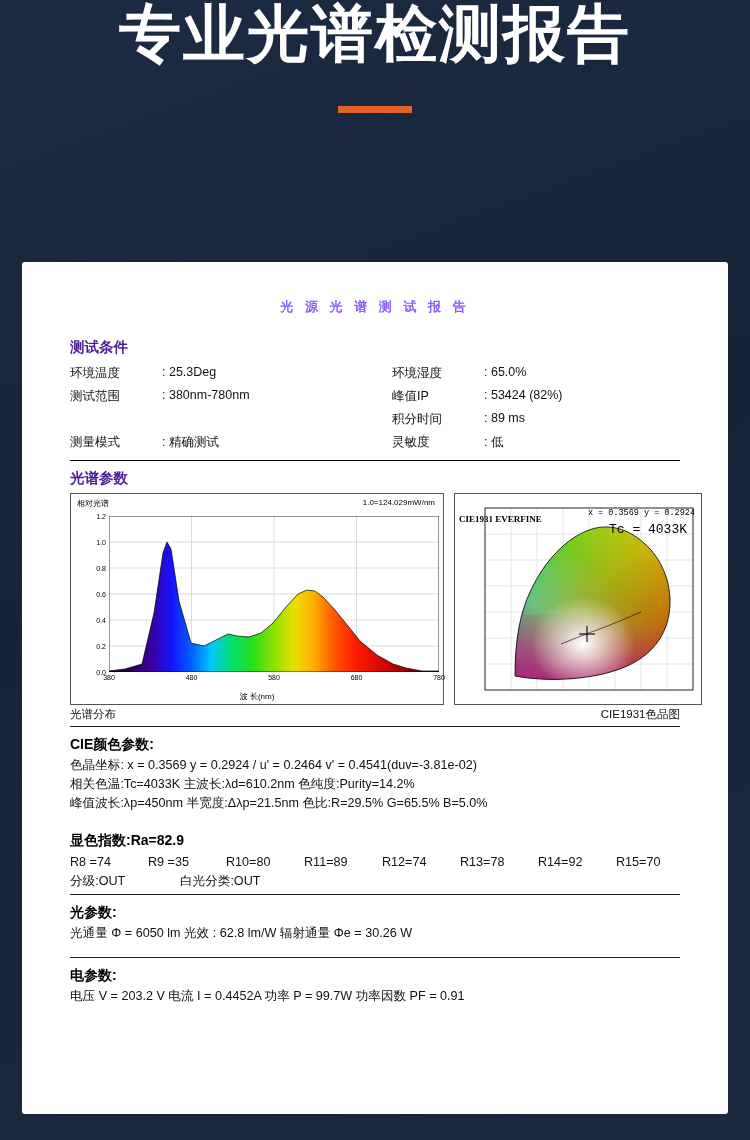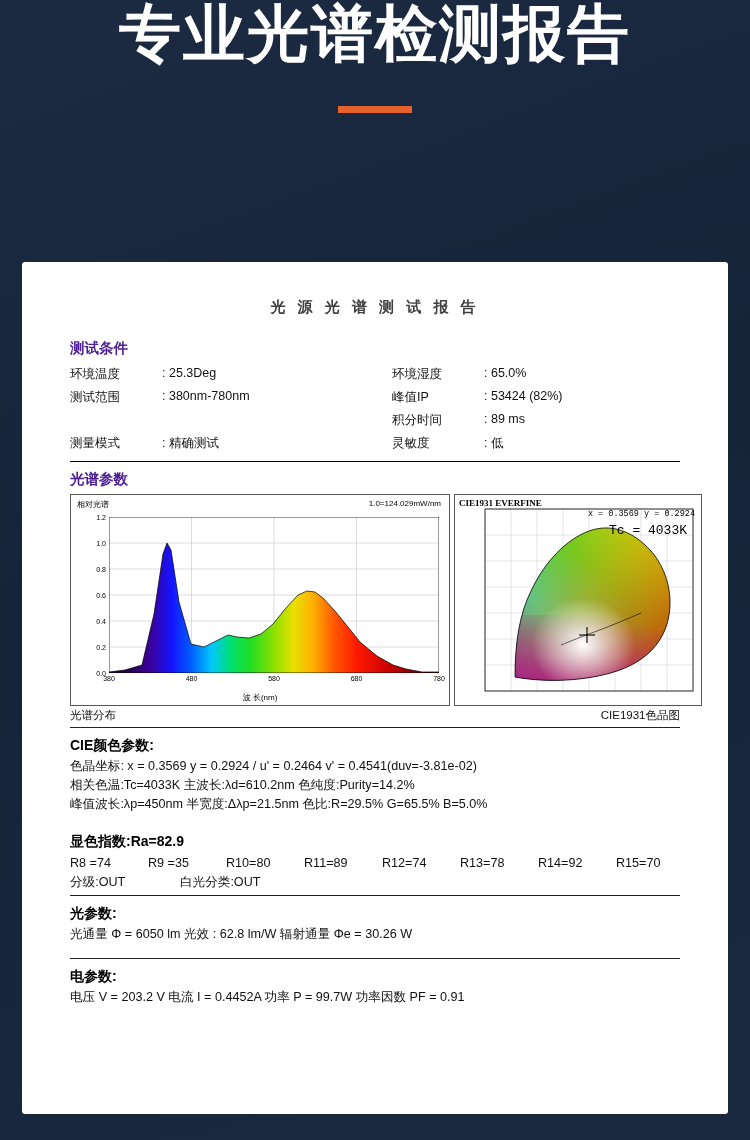--- a/index.html
+++ b/index.html
@@ -36,23 +36,23 @@
     top: 262px;
     width: 706px;
     height: 852px;
     background: #ffffff;
     border-radius: 3px;
     box-sizing: border-box;
     padding: 26px 26px 0 26px;
   }
   .report-heading {
     text-align: center;
-    font-size: 15px;
+    font-size: 13px;
     font-weight: bold;
-    color: #404040;
+    color: #8b5cf6;
     letter-spacing: 4px;
     margin-top: 10px;
     margin-bottom: 22px;
   }
   .section-title {
     font-size: 14.5px;
     font-weight: bold;
     color: #4c1d95;
     margin: 0 0 5px 22px;
   }
@@ -77,21 +77,21 @@
     margin: 6px 22px 8px 22px;
   }
   .rule-thin {
     border: none;
     border-top: 1px solid #222;
     margin: 4px 22px 6px 22px;
   }
   .charts-row {
     margin: 4px 0 0 22px;
     display: flex;
-    gap: 4px;
+    gap: 10px;
     justify-content: flex-end;
   }
   .chart-box {
     border: 1px solid #555;
     background: #fff;
     position: relative;
     box-sizing: border-box;
   }
   .spd-box { width: 390px; height: 212px; }
   .cie-box { width: 248px; height: 212px; }
@@ -166,21 +166,21 @@
     bottom: 2px;
     left: 0;
     width: 100%;
     text-align: center;
     font-size: 8px;
     color: #000;
   }
   .cie-header {
     position: absolute;
     left: 4px;
-    top: 3px;
+    top: 20px;
     font-size: 9px;
     font-weight: bold;
     color: #000;
     font-family: "Liberation Serif", serif;
   }
   .cie-coord {
     position: absolute;
     right: 6px;
     top: 14px;
     font-size: 8.5px;

